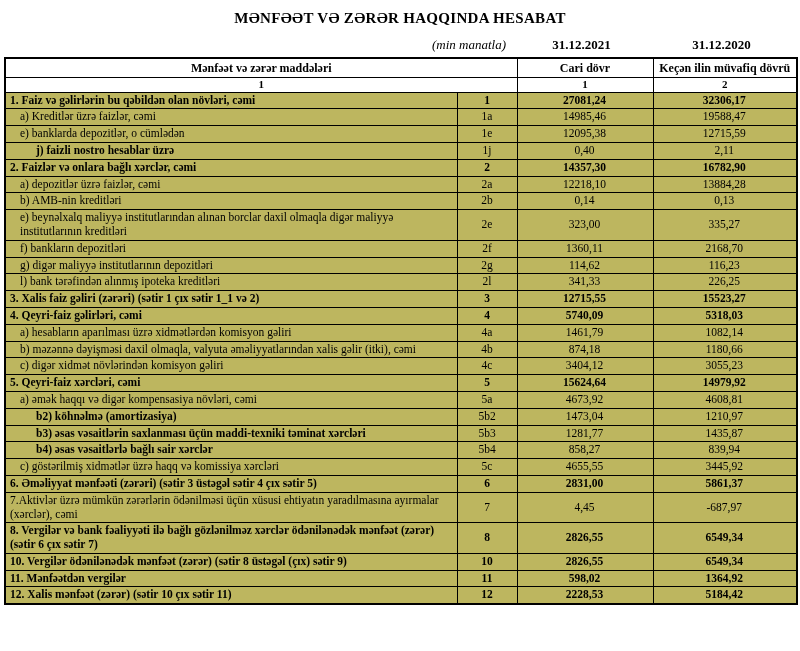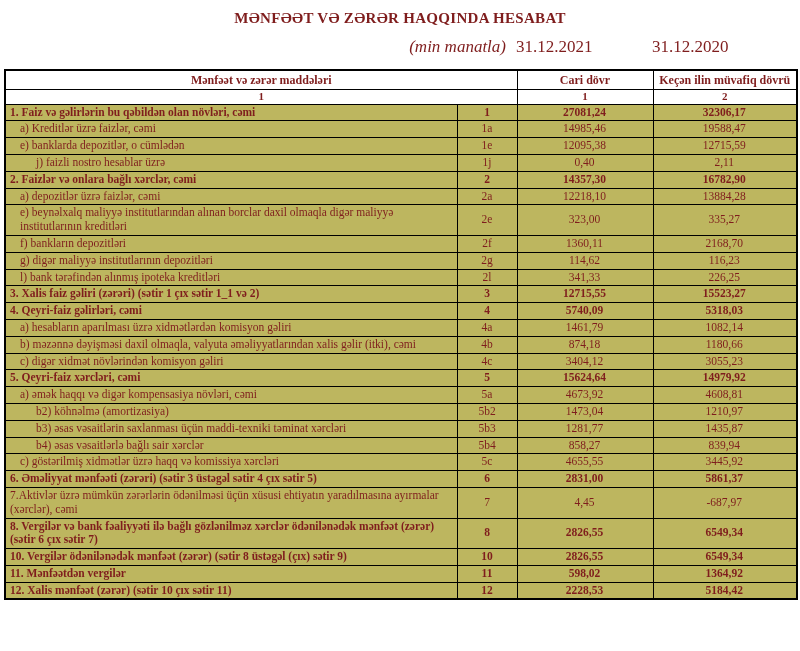--- a/index.html
+++ b/index.html
@@ -6,54 +6,55 @@
     margin: 0;
     padding: 0;
     background: #ffffff;
     width: 800px;
   }
   .page {
     width: 800px;
     height: 651px;
     box-sizing: border-box;
     font-family: "Liberation Serif", serif;
-    color: #7f1d1d;
+    color: #000000;
     overflow: hidden;
   }
   .page-title {
     text-align: center;
     font-size: 15px;
     font-weight: bold;
     letter-spacing: 0.3px;
     margin: 10px 0 10px 0;
   }
   .meta-row {
     display: flex;
     width: 792px;
     margin: 0 4px 2px 4px;
-    font-size: 17px;
+    font-size: 13px;
     align-items: flex-end;
   }
   .meta-note {
     width: 512px;
     box-sizing: border-box;
     text-align: right;
     font-style: italic;
     padding-right: 10px;
   }
   .meta-date {
     width: 136px;
     box-sizing: border-box;
-    text-align: left;
+    text-align: center;
     padding-right: 5px;
+    font-weight: bold;
   }
   .meta-date-prev { width: 144px; }
   table.pl-table {
     width: 792px;
-    margin: 12px 4px;
+    margin: 4px 4px;
     border-collapse: collapse;
     border: 2px solid #000;
     table-layout: fixed;
     padding-left: 44px;
   }
   .pl-table td, .pl-table th {
     border: 1px solid #000;
     font-size: 11.5px;
     line-height: 1.2;
     padding: 1px 4px;
@@ -67,21 +68,21 @@
   }
   .head-main th { font-size: 12px; padding: 2px 4px; }
   .head-num th { font-size: 11px; padding: 0 4px; }
   tbody tr td { background: var(--row-bg, #BDB65F); }
   tr.bold td { font-weight: bold; }
   td.label-cell { text-align: left; }
   td.code-cell { text-align: center; padding: 1px 2px; }
   td.num-cell { text-align: center; padding-right: 5px; }
   span.ind0 { padding-left: 0; display: inline-block; }
   span.ind1 { padding-left: 10px; display: inline-block; }
-  span.ind2 { padding-left: 26px; display: inline-block; }
+  span.ind2 { padding-left: 26px; display: inline-block; font-weight: bold; }
 </style>
 </head>
 <body>
 
 <div class="page">
 
   <h1 class="page-title">MƏNFƏƏT VƏ ZƏRƏR HAQQINDA HESABAT</h1>
 
   <div class="meta-row">
     <div class="meta-note">(min manatla)</div>
@@ -139,20 +140,26 @@
     <td class="num-cell">14357,30</td>
     <td class="num-cell">16782,90</td>
   </tr>
         <tr class="data-row">
     <td class="label-cell"><span class="ind1">a) depozitlər üzrə faizlər, cəmi</span></td>
     <td class="code-cell">2a</td>
     <td class="num-cell">12218,10</td>
     <td class="num-cell">13884,28</td>
   </tr>
         <tr class="data-row">
+    <td class="label-cell"><span class="ind1">b) AMB-nin kreditləri</span></td>
+    <td class="code-cell">2b</td>
+    <td class="num-cell">0,14</td>
+    <td class="num-cell">0,13</td>
+  </tr>
+        <tr class="data-row">
     <td class="label-cell"><span class="ind1">e) beynəlxalq maliyyə institutlarından alınan borclar daxil olmaqla digər maliyyə institutlarının kreditləri</span></td>
     <td class="code-cell">2e</td>
     <td class="num-cell">323,00</td>
     <td class="num-cell">335,27</td>
   </tr>
         <tr class="data-row">
     <td class="label-cell"><span class="ind1">f) bankların depozitləri</span></td>
     <td class="code-cell">2f</td>
     <td class="num-cell">1360,11</td>
     <td class="num-cell">2168,70</td>

